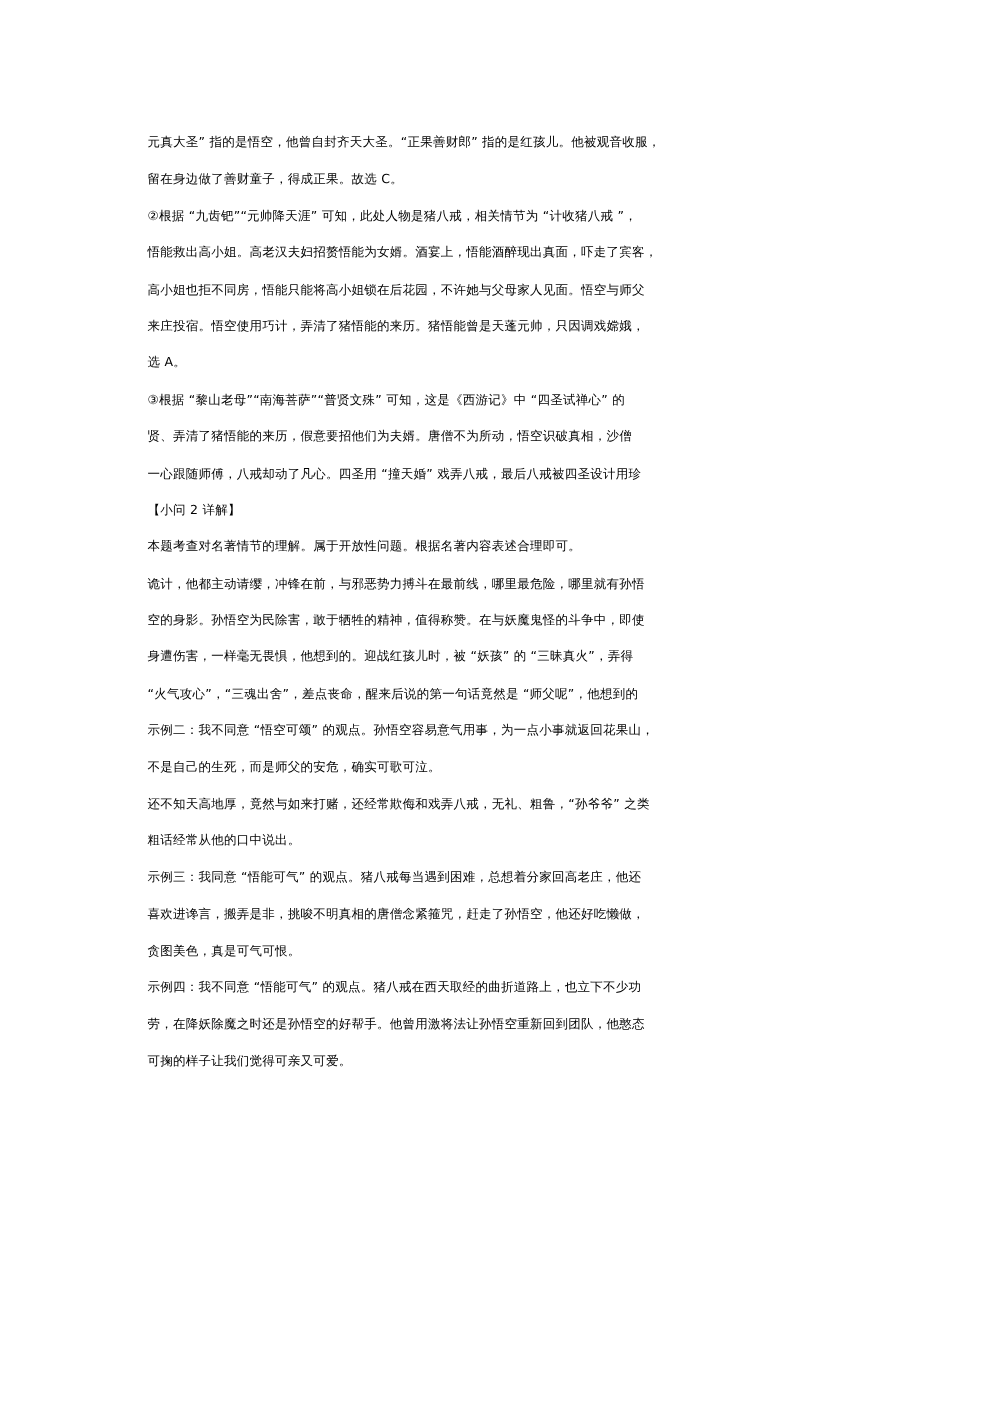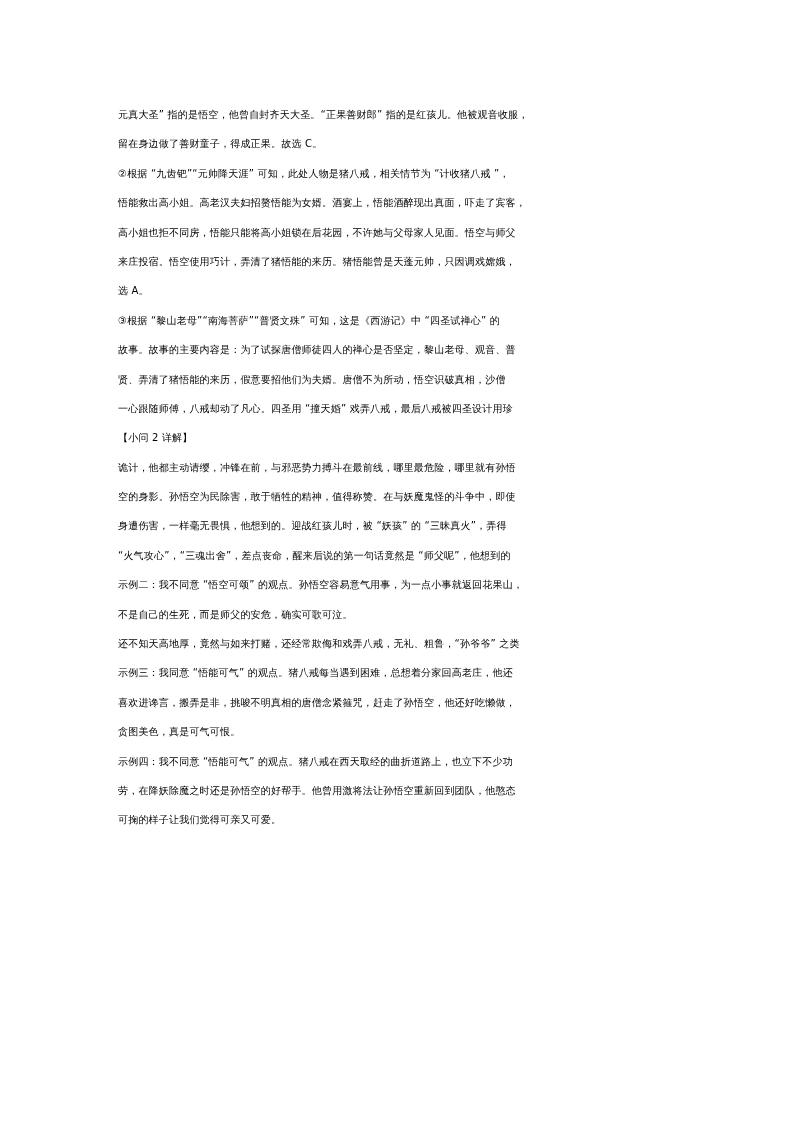--- a/index.html
+++ b/index.html
@@ -14,30 +14,31 @@
 
 <div class="page">
   <div class="line">元真大圣” 指的是悟空，他曾自封齐天大圣。“正果善财郎” 指的是红孩儿。他被观音收服，</div>
   <div class="line">留在身边做了善财童子，得成正果。故选 C。</div>
   <div class="line">②根据 “九齿钯”“元帅降天涯” 可知，此处人物是猪八戒，相关情节为 “计收猪八戒 ”，</div>
   <div class="line">悟能救出高小姐。高老汉夫妇招赘悟能为女婿。酒宴上，悟能酒醉现出真面，吓走了宾客，</div>
   <div class="line">高小姐也拒不同房，悟能只能将高小姐锁在后花园，不许她与父母家人见面。悟空与师父</div>
   <div class="line">来庄投宿。悟空使用巧计，弄清了猪悟能的来历。猪悟能曾是天蓬元帅，只因调戏嫦娥，</div>
   <div class="line">选 A。</div>
   <div class="line">③根据 “黎山老母”“南海菩萨”“普贤文殊” 可知，这是《西游记》中 “四圣试禅心” 的</div>
-  <div class="line">故事。故事的主要内容是：为了试探唐僧师徒四人的禅心是否坚定，黎山老母、观音、普</div>
   <div class="line">贤、弄清了猪悟能的来历，假意要招他们为夫婿。唐僧不为所动，悟空识破真相，沙僧</div>
   <div class="line">一心跟随师傅，八戒却动了凡心。四圣用 “撞天婚” 戏弄八戒，最后八戒被四圣设计用珍</div>
   <div class="line">【小问 2 详解】</div>
+  <div class="line">本题考查对名著情节的理解。属于开放性问题。根据名著内容表述合理即可。</div>
   <div class="line">诡计，他都主动请缨，冲锋在前，与邪恶势力搏斗在最前线，哪里最危险，哪里就有孙悟</div>
   <div class="line">空的身影。孙悟空为民除害，敢于牺牲的精神，值得称赞。在与妖魔鬼怪的斗争中，即使</div>
   <div class="line">身遭伤害，一样毫无畏惧，他想到的。迎战红孩儿时，被 “妖孩” 的 “三昧真火”，弄得</div>
   <div class="line"> “火气攻心”，“三魂出舍”，差点丧命，醒来后说的第一句话竟然是 “师父呢”，他想到的</div>
   <div class="line">示例二：我不同意 “悟空可颂” 的观点。孙悟空容易意气用事，为一点小事就返回花果山，</div>
   <div class="line">不是自己的生死，而是师父的安危，确实可歌可泣。</div>
   <div class="line">还不知天高地厚，竟然与如来打赌，还经常欺侮和戏弄八戒，无礼、粗鲁，“孙爷爷” 之类</div>
+  <div class="line">粗话经常从他的口中说出。</div>
   <div class="line">示例三：我同意 “悟能可气” 的观点。猪八戒每当遇到困难，总想着分家回高老庄，他还</div>
   <div class="line">喜欢进谗言，搬弄是非，挑唆不明真相的唐僧念紧箍咒，赶走了孙悟空，他还好吃懒做，</div>
   <div class="line">贪图美色，真是可气可恨。</div>
   <div class="line">示例四：我不同意 “悟能可气” 的观点。猪八戒在西天取经的曲折道路上，也立下不少功</div>
   <div class="line">劳，在降妖除魔之时还是孙悟空的好帮手。他曾用激将法让孙悟空重新回到团队，他憨态</div>
   <div class="line">可掬的样子让我们觉得可亲又可爱。</div>
 </div>
 
 </body></html>

